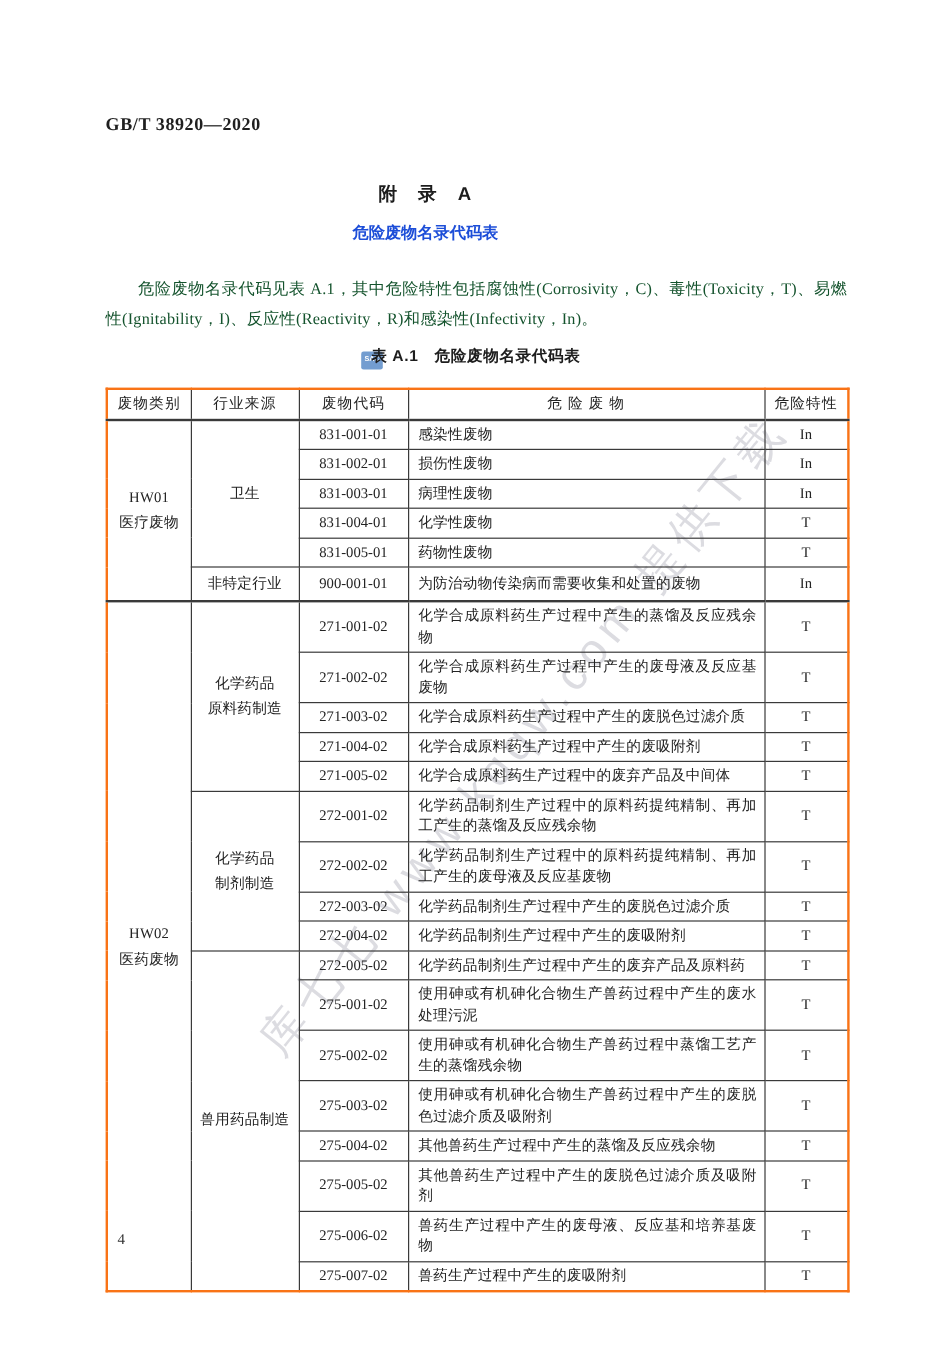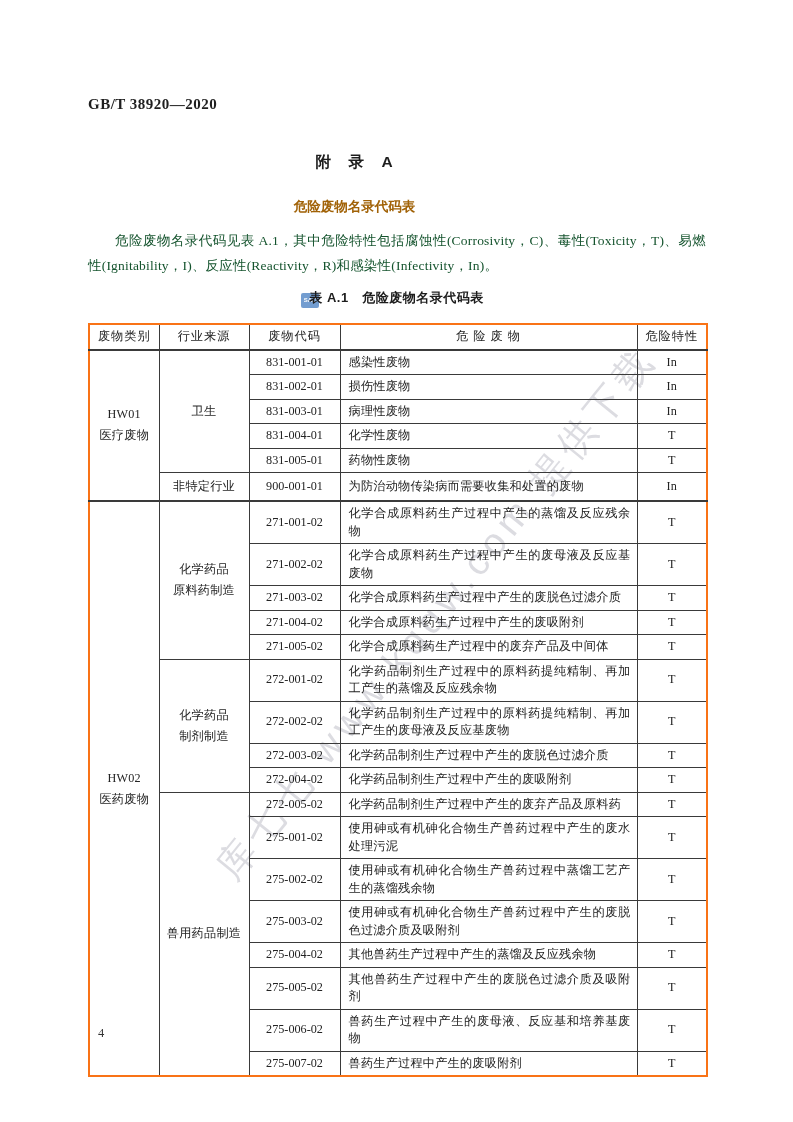--- a/index.html
+++ b/index.html
@@ -21,21 +21,21 @@
   .h-appendix {
     font-family: "Liberation Sans", sans-serif;
     font-weight: bold; font-size: 15.5px; color: #1d1d1d; letter-spacing: 1px;
   }
   .h-sub {
     font-family: "Liberation Sans", sans-serif;
     font-weight: bold; font-size: 13.5px; color: #1d1d1d; margin-top: 9px;
   }
   .h-name {
     font-family: "Liberation Sans", sans-serif;
-    font-weight: bold; font-size: 13.5px; color: #a16207; margin-top: 25px;
+    font-weight: bold; font-size: 13.5px; color: #1d4ed8; margin-top: 12px;
   }
   .intro {
     position: absolute; left: 88px; top: 228px; width: 618px;
     font-size: 13.5px; line-height: 25px; text-indent: 2em;
     text-align: justify; color: #14532d; letter-spacing: .2px;
   }
   .caption-wrap { position: absolute; left: 0; top: 288px; width: 793px; text-align: center; }
   .caption {
     position: relative; z-index: 2; display: inline-block;
     font-family: "Liberation Sans", sans-serif;

